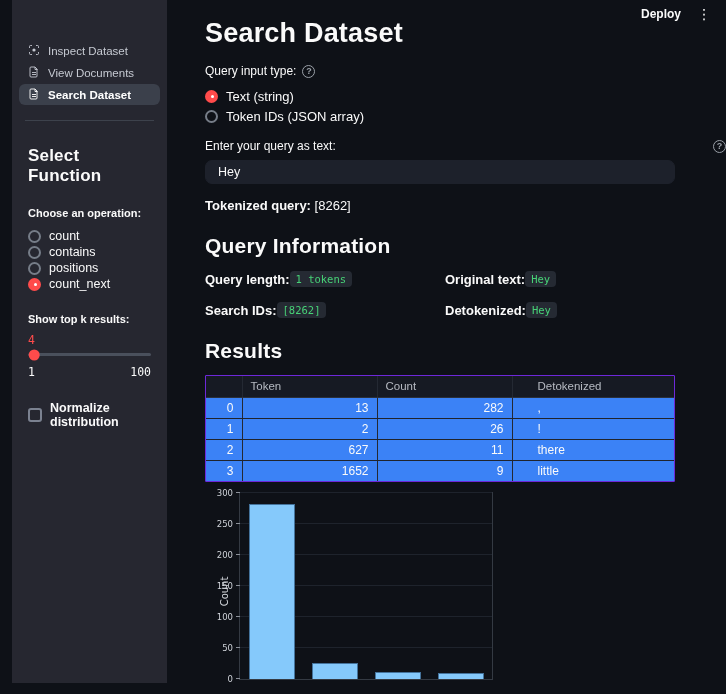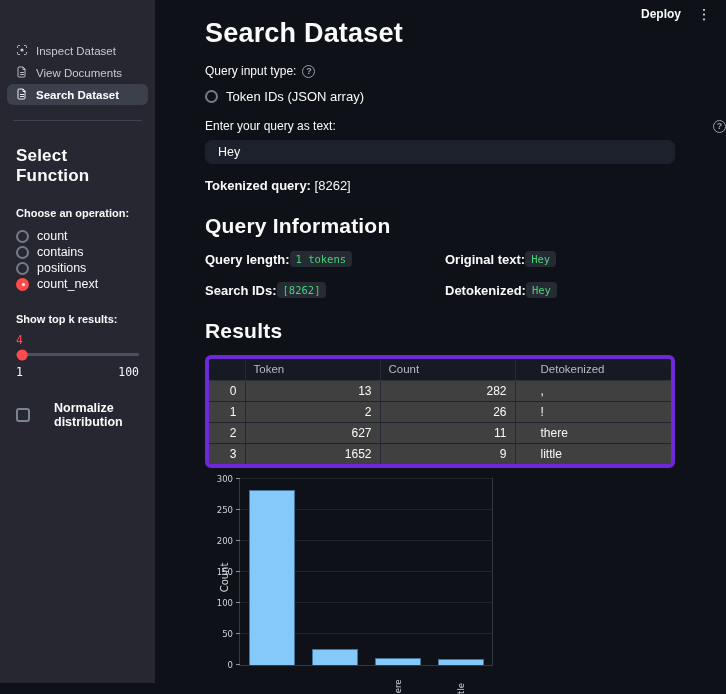--- a/index.html
+++ b/index.html
@@ -1,21 +1,21 @@
 <!DOCTYPE html>
 <html><head>
 <meta charset="utf-8">
 <style>
   * { margin:0; padding:0; box-sizing:border-box; }
   html,body { width:726px; height:694px; background:#0e1117; overflow:hidden;
     font-family:"Liberation Sans", sans-serif; color:#fafafa; }
   .app { position:relative; width:726px; height:694px; background:#0e1117; }
 
   
-  .sidebar { position:absolute; left:0; top:0; width:155px; height:683px;
+  .sidebar { position:absolute; left:12px; top:0; width:155px; height:683px;
     background:#262730; padding:0 7px; }
   .nav { margin-top:40px; }
   .nav-item { display:flex; align-items:center; gap:8px; height:21px; margin-bottom:1px;
     padding:0 9px; border-radius:6px; font-size:11.5px; color:#c6cad2; cursor:pointer; }
   .nav-item.selected { background:#3b404b; color:#ffffff; font-weight:700; }
   .nav-item svg { flex:0 0 auto; }
   .sb-divider { border:none; border-top:1px solid #3d424c; margin:15px 6px 0 6px; }
   .sb-title { font-size:17px; font-weight:700; margin:25px 9px 0 9px; letter-spacing:.2px; }
   .sb-label { font-size:11px; font-weight:700; margin:21px 9px 0 9px; }
   .radio-group { margin:9px 9px 0 9px; }
@@ -28,21 +28,21 @@
   .radio-label { font-size:12.5px; color:#fafafa; }
   .slider-block { margin:8px 9px 0 9px; position:relative; }
   .slider-value { font-family:"DejaVu Sans Mono", monospace; font-size:11.5px;
     color:#ff4b4b; margin-bottom:4px; }
   .slider-track { position:relative; height:3px; background:#4a505c; border-radius:2px;
     margin-top:6px; cursor:pointer; }
   .slider-thumb { position:absolute; top:50%; left:3%; transform:translate(-30%,-50%);
     width:11px; height:11px; border-radius:50%; background:#ff4b4b; cursor:grab; }
   .slider-range { display:flex; justify-content:space-between; margin-top:9px;
     font-family:"DejaVu Sans Mono", monospace; font-size:11.5px; color:#fafafa; }
-  .checkbox-row { display:flex; align-items:center; gap:24px; margin:22px 9px 0 9px; cursor:pointer; }
+  .checkbox-row { display:flex; align-items:center; gap:8px; margin:22px 9px 0 9px; cursor:pointer; }
   .checkbox { width:14px; height:14px; border:2px solid #7b8290; border-radius:3px;
     background:transparent; flex:0 0 auto; }
   .checkbox-label { font-size:12.5px; font-weight:600; }
 
   
   .main { position:absolute; left:155px; top:0; width:571px; height:694px; }
   .app-header { position:absolute; top:7px; right:13px; display:flex; align-items:center; gap:14px; }
   .deploy-btn { font-size:12px; font-weight:600; color:#fafafa; cursor:pointer; }
   .kebab { font-size:14px; color:#fafafa; cursor:pointer; line-height:1; padding:0 2px; }
   .content { padding:18px 0 0 50px; width:571px; position:relative; }
@@ -64,22 +64,22 @@
   .tok-line b { font-weight:700; }
   .section-title { font-size:21px; font-weight:700; margin-top:21px; letter-spacing:.2px; }
   .qi-grid { margin-top:13px; display:grid; grid-template-columns:240px 1fr;
     row-gap:15px; width:470px; }
   .qi-field { display:flex; align-items:center; }
   .qi-label { font-size:13px; font-weight:700; }
   .code-badge { font-family:"DejaVu Sans Mono", monospace; font-size:10.5px;
     color:#47d277; background:#252a33; border-radius:4px; padding:2px 6px; }
 
   
-  .table-wrap { margin-top:12px; width:470px; border:4px solid #6d28d9;
-    border-radius:6px; overflow:hidden; background:#404040; }
+  .table-wrap { margin-top:12px; width:470px; border:1px solid #6d28d9;
+    border-radius:1px; overflow:hidden; background:#3b82f6; }
   table.df { border-collapse:collapse; width:100%; table-layout:fixed; }
   table.df th { background:#161a23; color:#b6bac2; font-weight:400; font-size:11.5px;
     text-align:left; height:21px; padding:0 8px; border-bottom:1px solid #2b303a;
     border-right:1px solid #242933; }
   table.df td { font-size:12px; color:#fafafa; height:21px; padding:0 8px;
     border-bottom:1px solid #20242d; border-right:1px solid #242933; }
   table.df tr:last-child td { border-bottom:none; }
   table.df th:last-child, table.df td:last-child { border-right:none;padding-left:25px; }
   .col-idx { width:36px; } .col-token { width:135px; } .col-count { width:135px; }
   td.idx { color:#9aa0a8; text-align:right; font-size:11.5px; }
@@ -195,20 +195,24 @@
 
     <div class="content">
       <div class="page-title">Search Dataset</div>
 
       <div class="widget-label qtype">
         <span>Query input type:</span>
         <span class="help-icon">?</span>
       </div>
 
       <div class="main-radios">
+        <div class="radio-row">
+          <span class="radio checked"></span>
+          <span class="radio-label">Text (string)</span>
+        </div>
         <div class="radio-row">
           <span class="radio"></span>
           <span class="radio-label">Token IDs (JSON array)</span>
         </div>
       </div>
 
       <div class="query-label-row">
         <span class="widget-label">Enter your query as text:</span>
         <span class="help-icon">?</span>
       </div>

